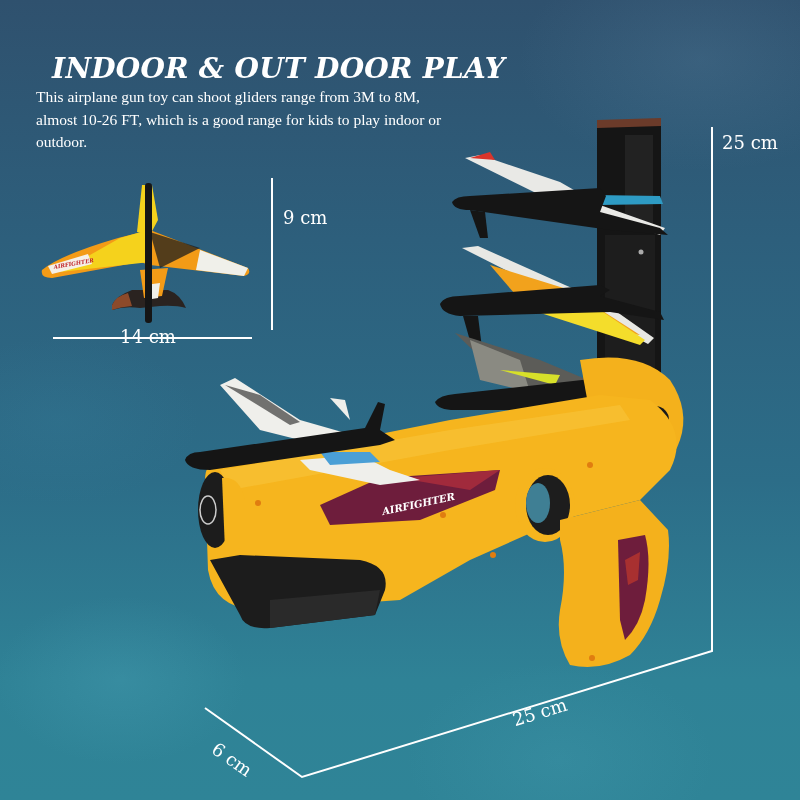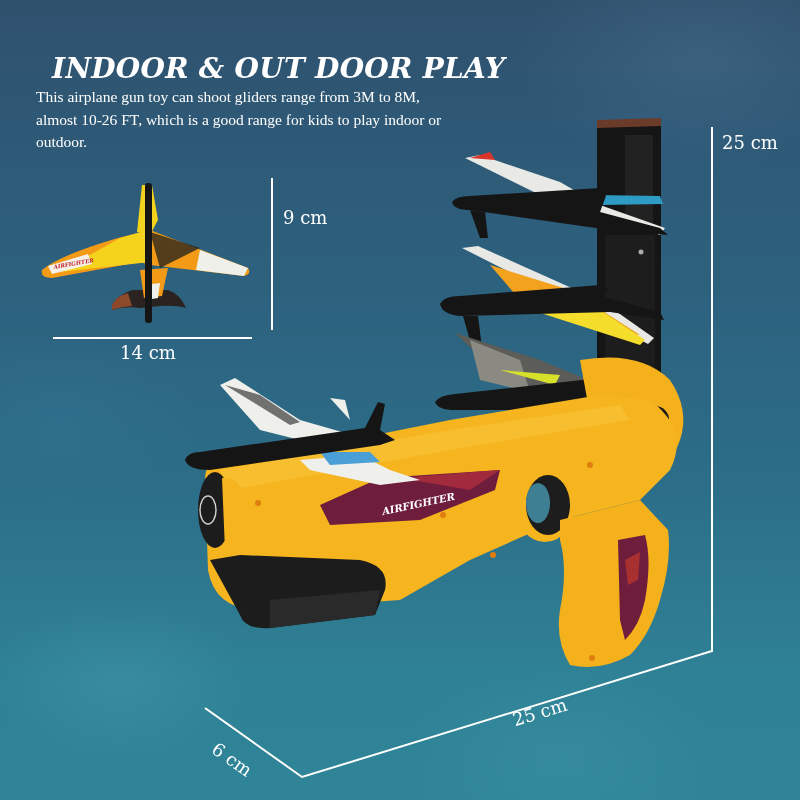--- a/index.html
+++ b/index.html
@@ -122,16 +122,16 @@
     <path d="M220,385 L235,378 L300,420 L370,440 L320,445 L260,430 Z" fill="#efefeb"></path>
     <path d="M225,385 L260,395 L300,422 L290,425Z" fill="#1d1d1d" opacity="0.6"></path>
     <path d="M300,460 L360,455 L390,470 L420,480 L380,485 L310,470Z" fill="#efefeb"></path>
     <path d="M320,452 L370,452 L380,462 L330,465Z" fill="#4a9fd6"></path>
     <path d="M330,398 L345,400 L350,420 Z" fill="#efefeb"></path>
     <path d="M185,460 Q188,452 200,452 L365,428 L378,402 L385,404 L380,430 L395,440 L380,445 L210,470 Q188,470 185,460Z" fill="#151515"></path>
   </g>
 </svg>
 
 <div class="label" style="left:283px;top:207px;">9 cm</div>
-<div class="label" style="left:120px;top:342px;text-align:center;">14 cm</div>
+<div class="label" style="left:120px;top:326px;text-align:center;">14 cm</div>
 <div class="label" style="left:722px;top:132px;">25 cm</div>
 <div class="label" style="left:510px;top:710px;transform:rotate(-17deg);transform-origin:left top;">25 cm</div>
 <div class="label" style="left:220px;top:738px;transform:rotate(35deg);transform-origin:left top;">6 cm</div>
 
 </body></html>

